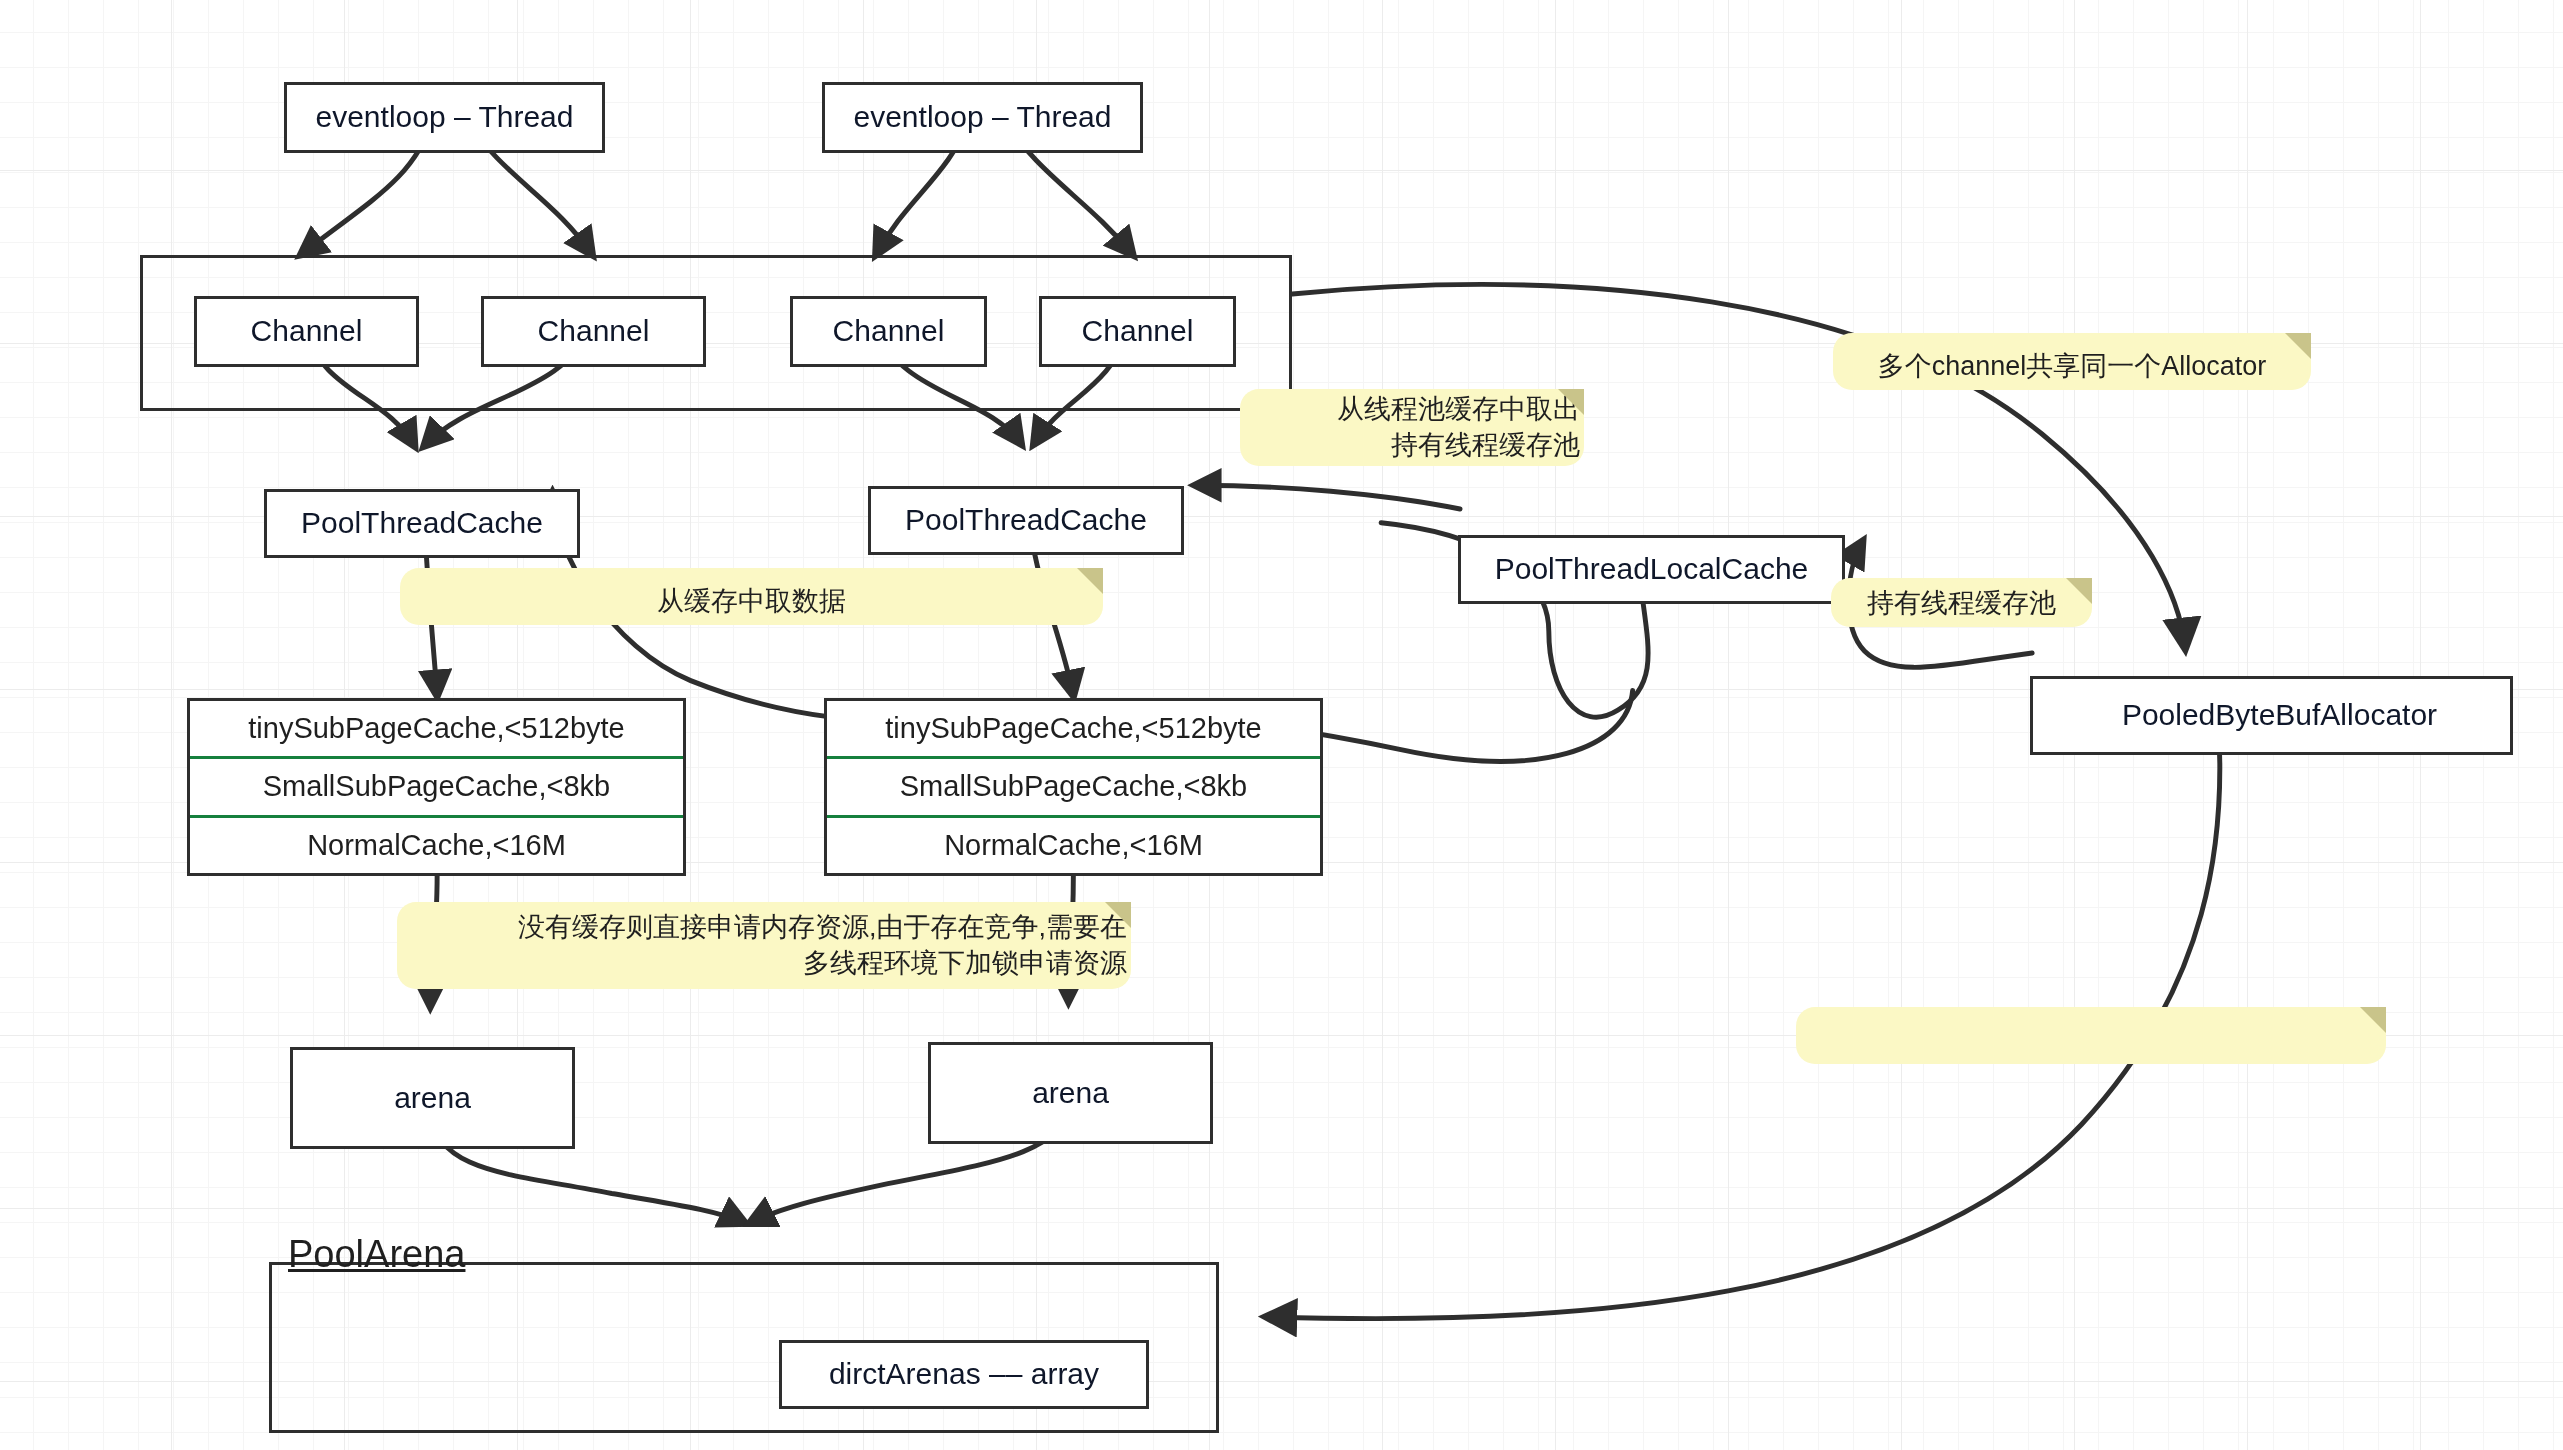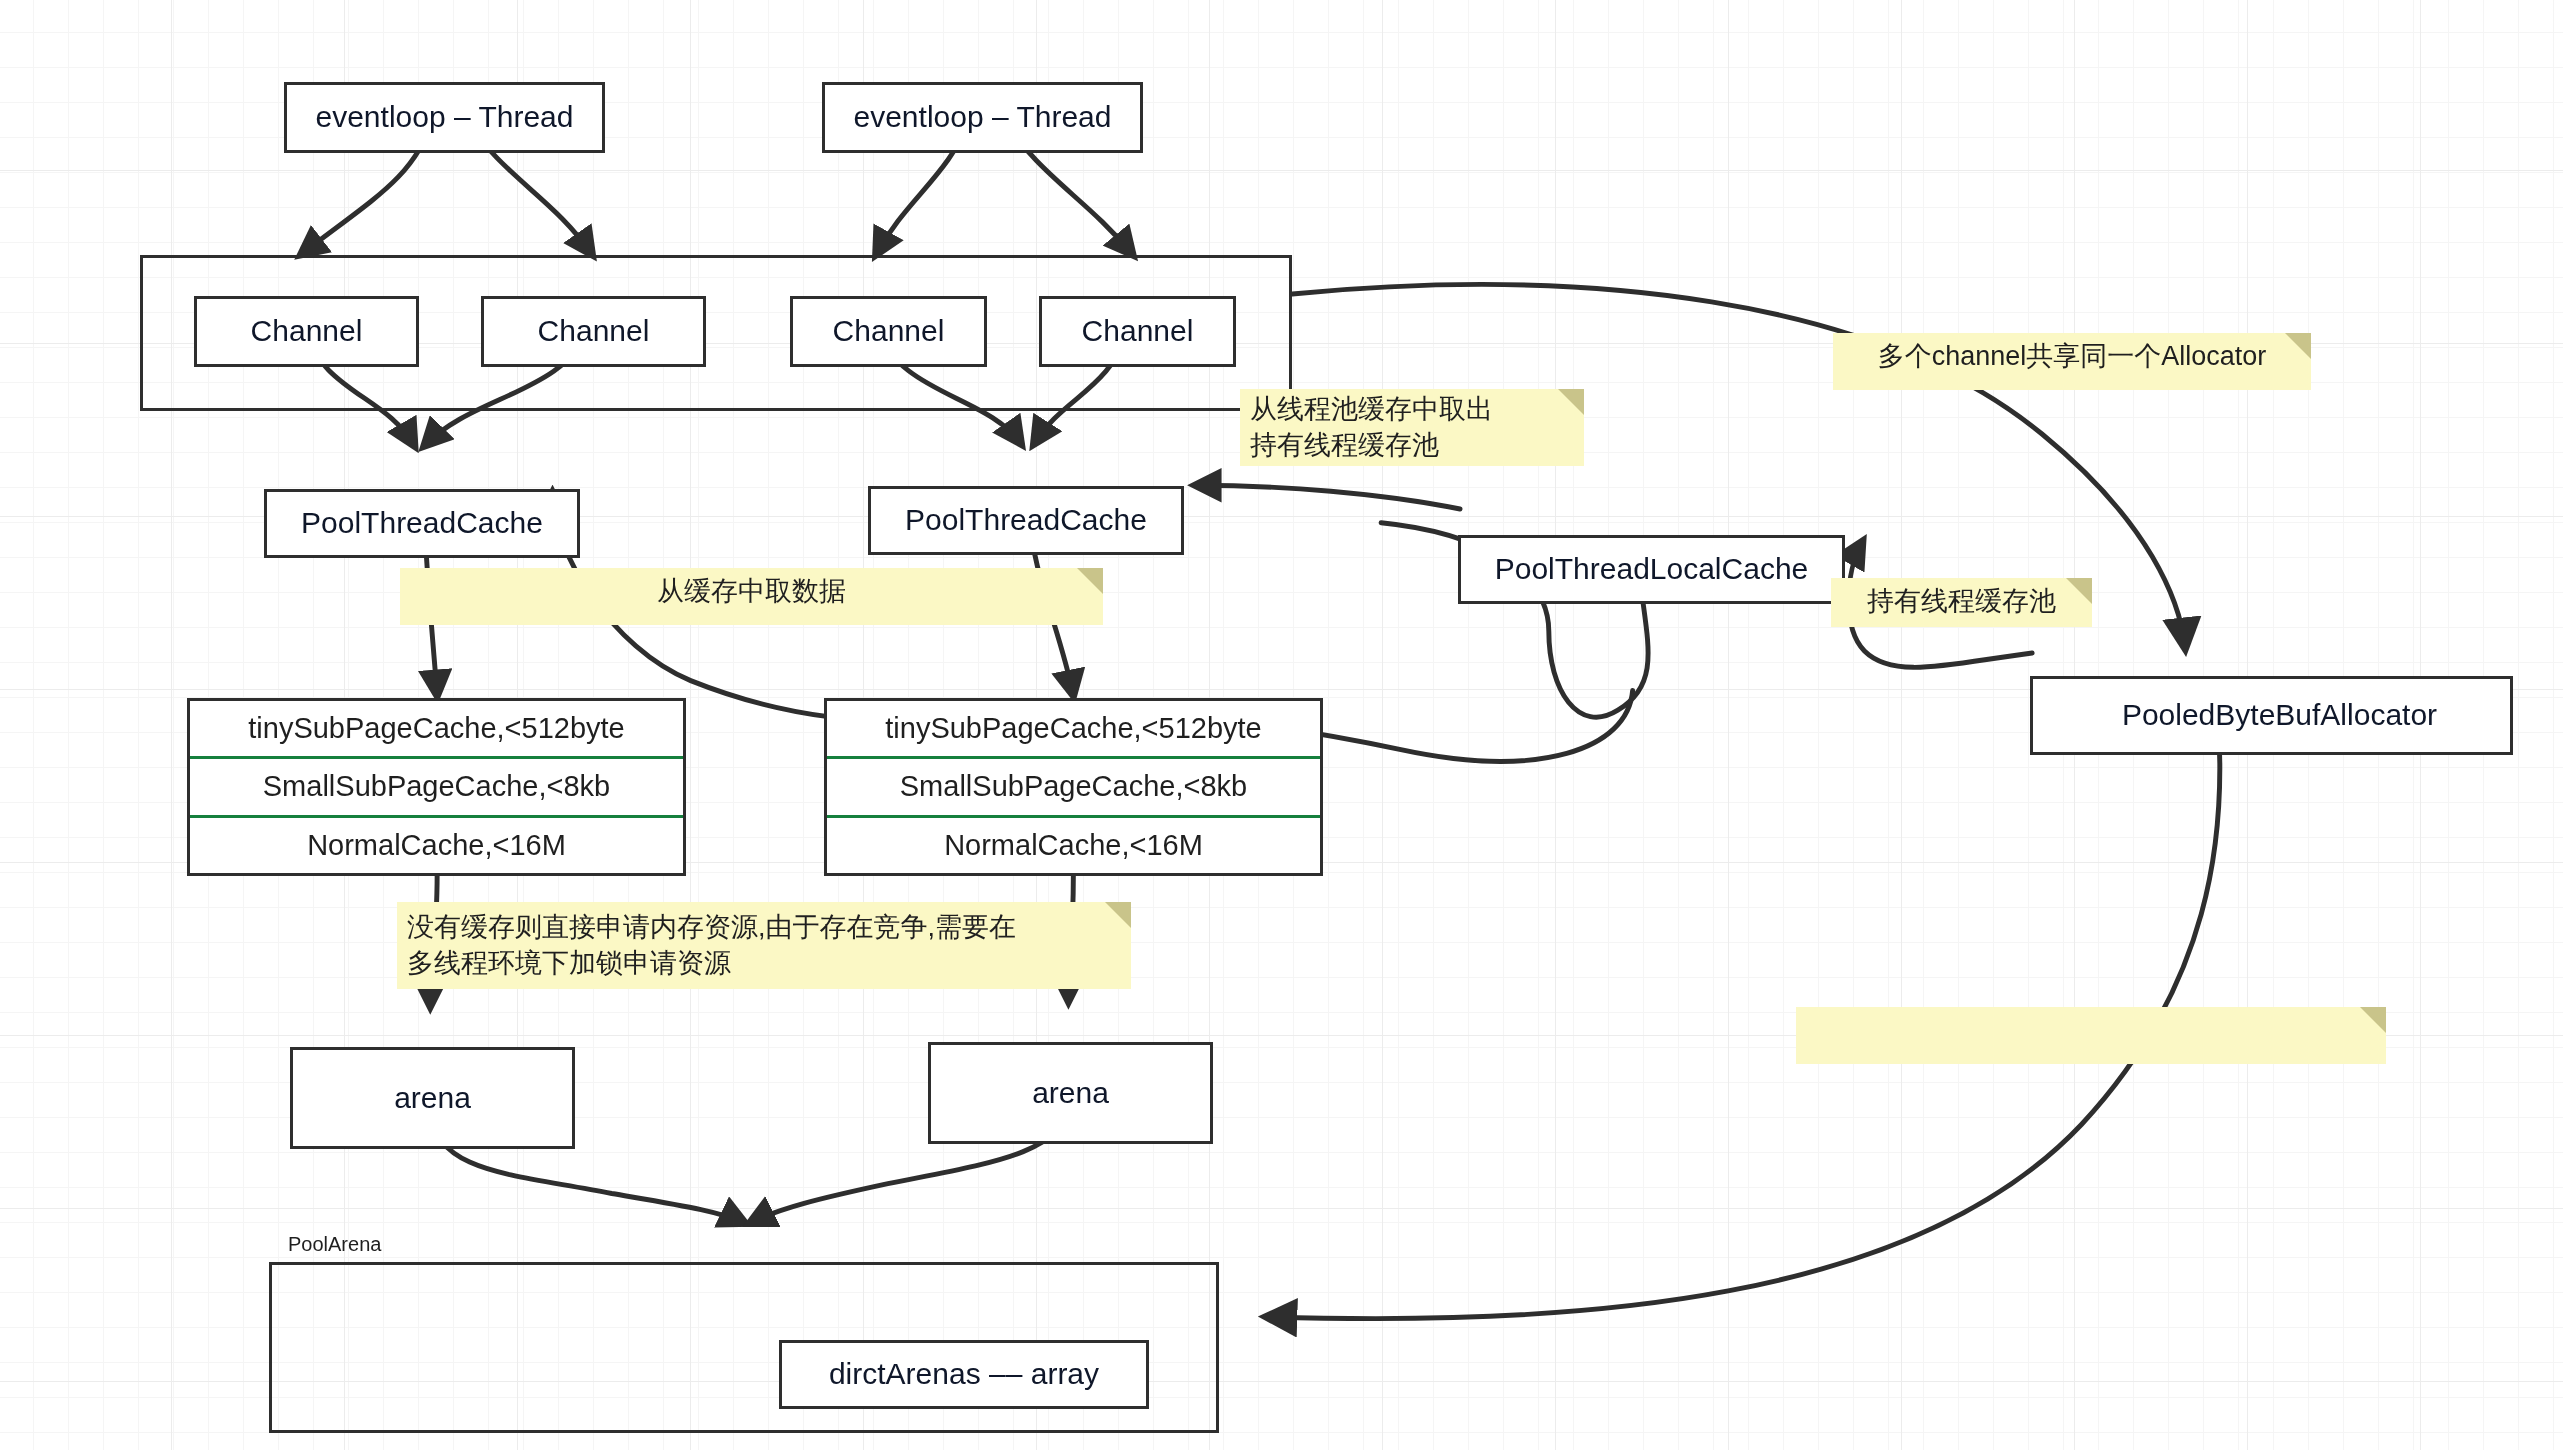--- a/index.html
+++ b/index.html
@@ -76,37 +76,39 @@
 
   .note {
     position: absolute;
     box-sizing: border-box;
     background: #fbf8c5;
     color: #1f1f1f;
     font-size: 27px;
     line-height: 1.30;
     text-align: center;
     display: flex;
-    align-items: flex-start;
+    align-items: flex-end;
     justify-content: center;
-    padding: 6px 10px;
+    padding: 6px 4px;
+    border-radius: 19px;
   }
   .note .fold {
     position: absolute;
     right: 0;
     top: 0;
     width: 0; height: 0;
     border-top: 26px solid #c9c48a;
     border-left: 26px solid transparent;
   }
   .pool-arena-label {
     position: absolute;
-    font-size: 20px;
+    font-size: 38px;
     color: #1f1f1f;
     white-space: nowrap;
+    text-decoration: underline;
   }
 </style>
 </head>
 <body>
 
 <div id="canvas">
 
   <svg class="edges" viewBox="0 0 2598 1470" width="2563" height="1450">
     <defs>
       <marker id="arrow" viewBox="0 0 12 12" refX="9" refY="6" markerWidth="7" markerHeight="7" orient="auto-start-reverse">

